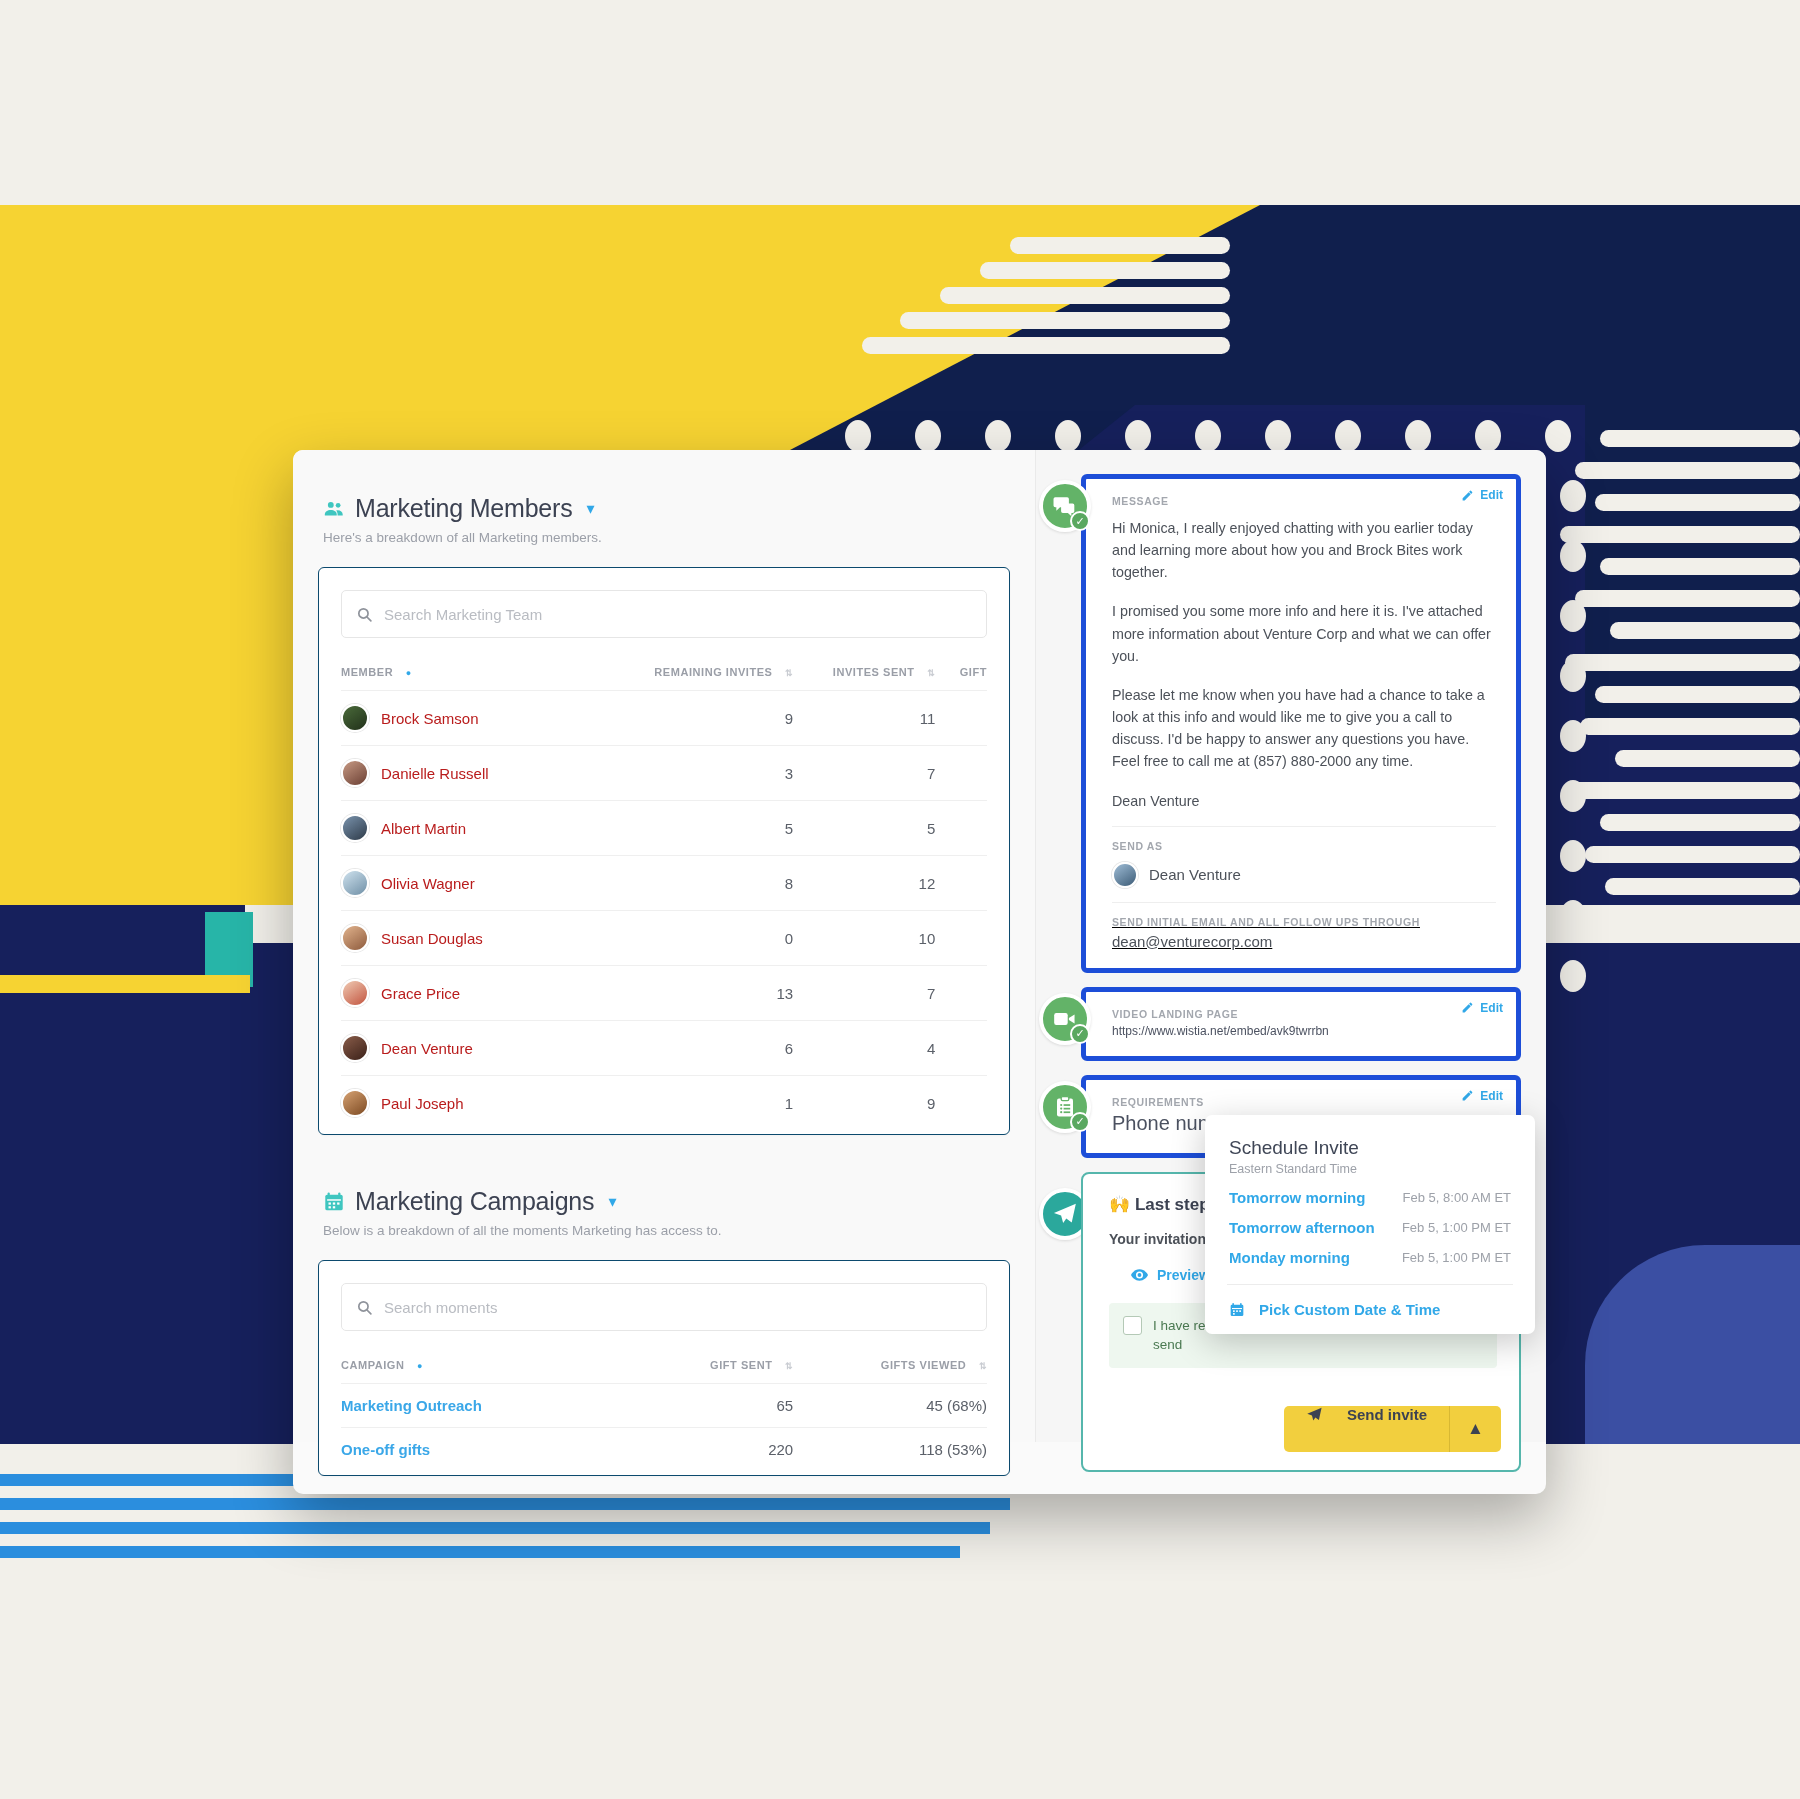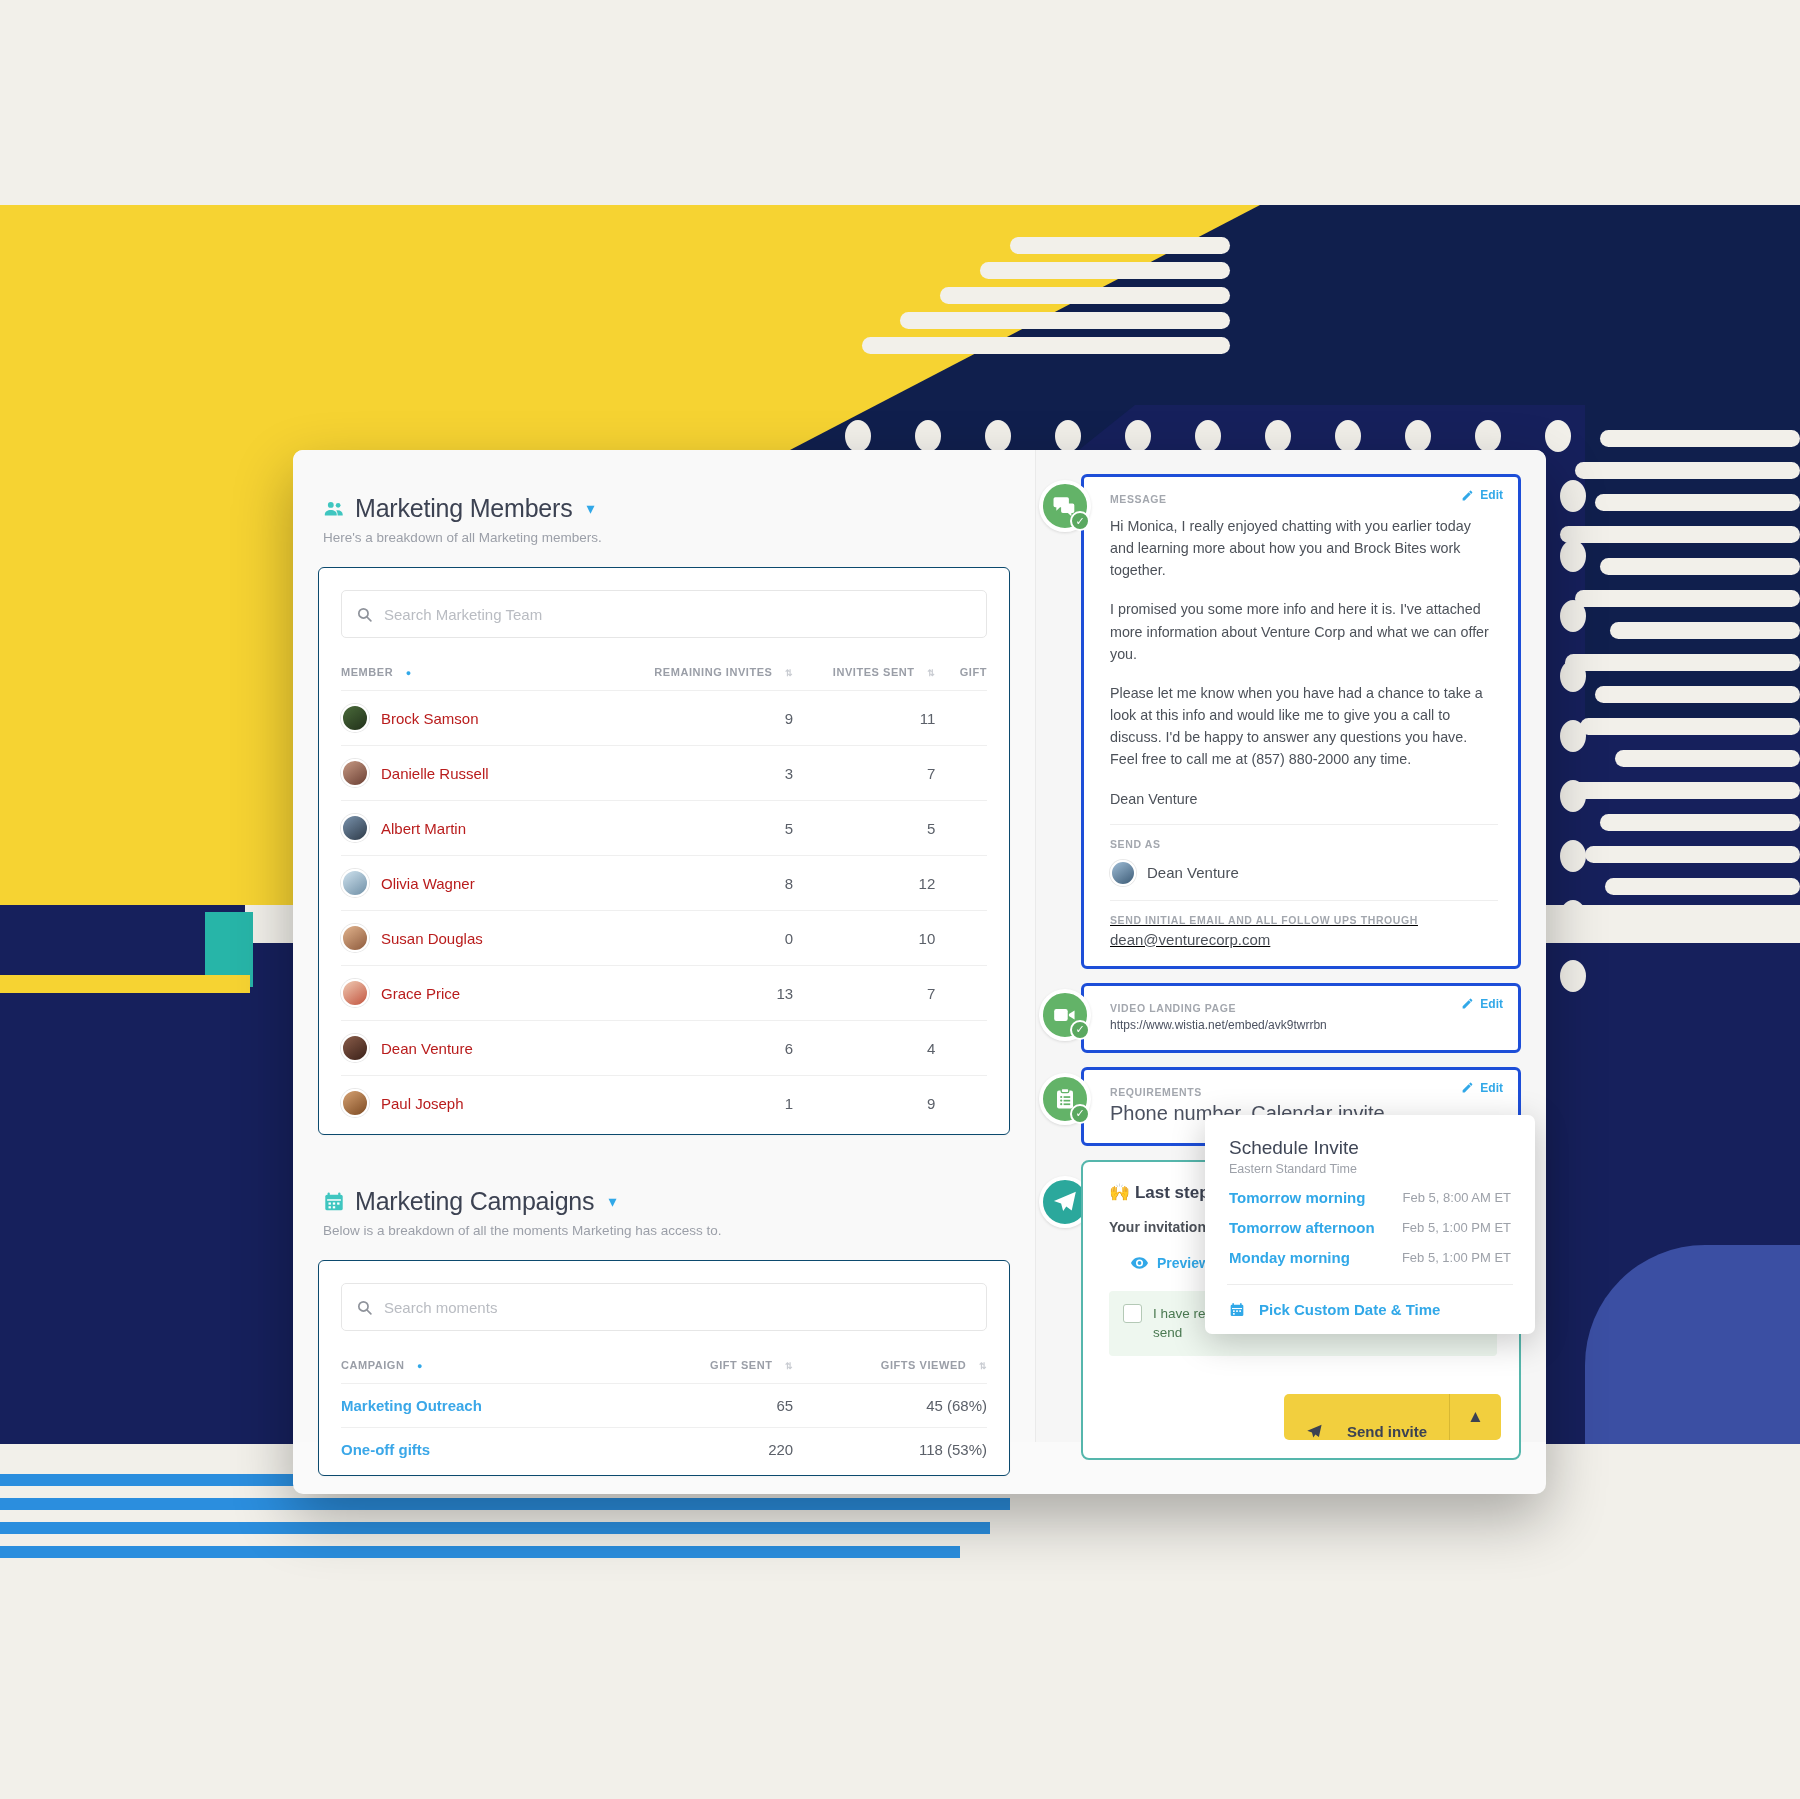--- a/index.html
+++ b/index.html
@@ -84,21 +84,21 @@
   tbody td { border-top:1px solid #efefef; padding:13px 0; font-size:15px; color:#5b6069; }
   tbody td.num { text-align:right; font-size:15px; color:#5b6069; }
   .member-cell { display:flex; align-items:center; gap:12px; }
   .avatar { width:28px; height:28px; border-radius:50%; flex:0 0 auto;
      border:2px solid #fff; box-shadow:0 0 0 1px #e8e8e8; }
   .link { color:#b91c1c; font-size:15px; }
   .linkb { color:#3aa7e8; font-size:15px; font-weight:700; }
 
   
   .rblock { position:relative; margin:0 25px 14px 45px; }
-  .rcard { background:#fff; border:3px solid #1d4ed8; border-radius:6px; padding:16px 20px 18px 26px; }
+  .rcard { background:#fff; border:5px solid #1d4ed8; border-radius:6px; padding:16px 20px 18px 26px; }
   .rbadge {
     position:absolute; left:-42px; top:6px; width:52px; height:52px; border-radius:50%;
     background:#63b368; border:4px solid #fff; display:flex; align-items:center; justify-content:center;
     box-shadow:0 1px 3px rgba(0,0,0,.12);
   }
   .rbadge.teal { background:#2ba89c; }
   .check {
     position:absolute; right:-3px; bottom:-3px; width:20px; height:20px; border-radius:50%;
     background:#5aa860; border:2px solid #fff; display:flex; align-items:center; justify-content:center;
     color:#fff; font-size:11px; line-height:1;
@@ -118,21 +118,21 @@
       border:2px solid #55b6ac; border-radius:8px; padding:20px 22px 26px 26px; height:300px; }
   .final-title { font-size:17px; font-weight:700; color:#3c4252; }
   .final-sub { font-size:14px; color:#4c5159; margin-top:16px; font-weight:700;}
   .preview { display:flex; align-items:center; gap:9px; color:#31a8e8; font-size:14px;
      font-weight:700; margin-top:20px; margin-left:22px; }
   .confirm { margin-top:20px; background:#eef7ef; border-radius:4px; padding:13px 14px;
      display:flex; gap:11px; align-items:flex-start; font-size:13.5px; color:#4b7a52; line-height:1.45; }
   .cbox { width:19px; height:19px; border:1.5px solid #b4c9b6; border-radius:3px; background:#fff; flex:0 0 auto; }
   .sendbar { position:absolute; right:18px; bottom:18px; display:flex; }
   .send-btn { background:#f2cf3e; color:#3c4252; font-size:15px; font-weight:700;
-     padding:0 22px; height:46px; display:flex; align-items:flex-end; gap:24px;
+     padding:0 22px; height:46px; display:flex; align-items:flex-start; gap:24px;
      border-top-left-radius:5px; border-bottom-left-radius:5px; }
   .send-caret { background:#f2cf3e; width:52px; height:46px; display:flex; align-items:center;
      justify-content:center; border-left:1px solid #d8b832;
      border-top-right-radius:5px; border-bottom-right-radius:5px; color:#3c4252; font-size:17px; }
 
   
   .popup {
     position:absolute; left:1205px; top:1115px; width:330px; background:#fff;
     border-radius:7px; box-shadow:0 8px 34px rgba(0,0,0,.22); padding:22px 0 16px 0; z-index:40;
   }

